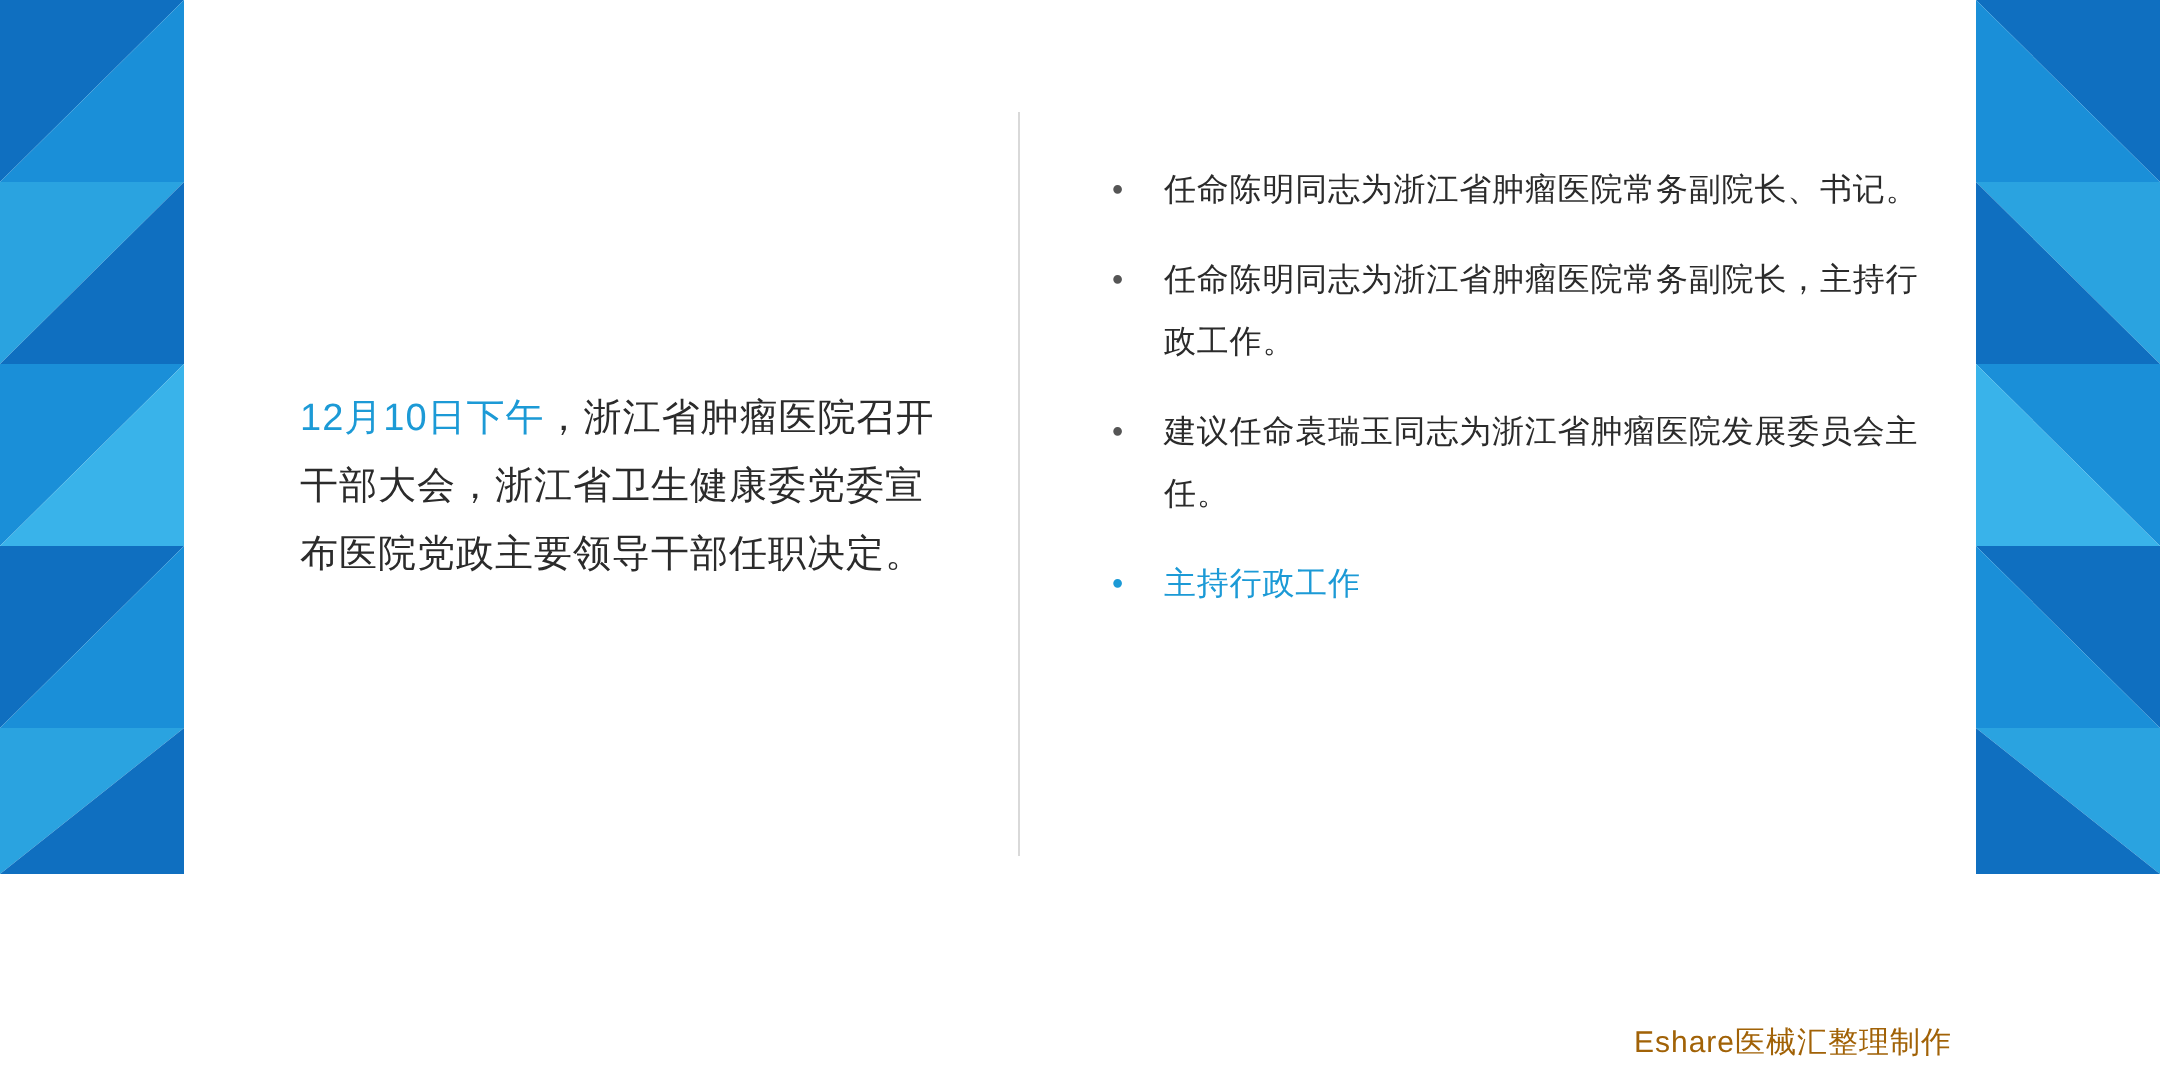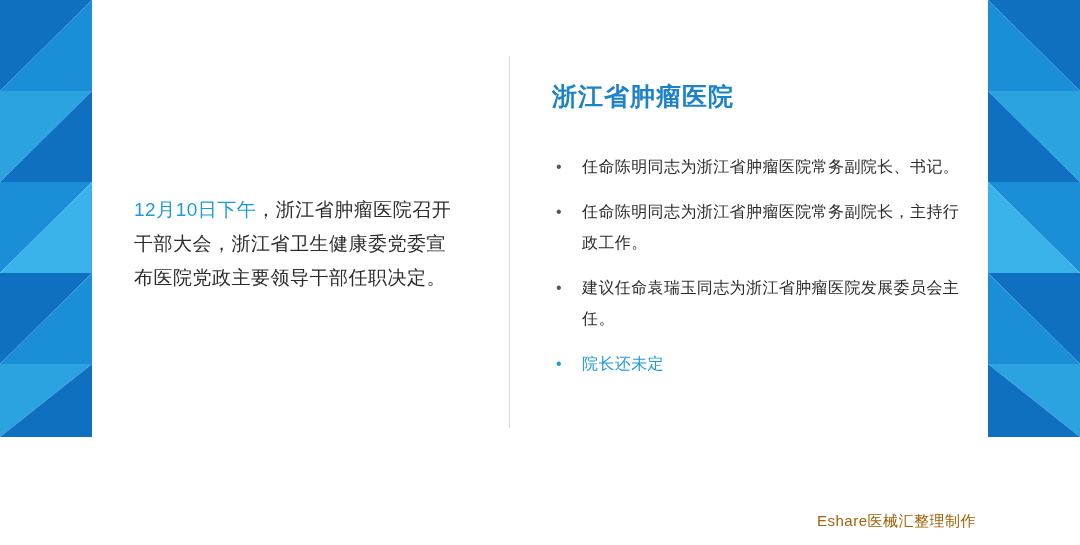--- a/index.html
+++ b/index.html
@@ -27,21 +27,21 @@
     top: 0;
     width: 92px;
     height: 545px;
   }
   .edge.left  { left: 0; }
   .edge.right { right: 0; }
 
   
   .left-text {
     position: absolute;
-    left: 134px;
+    left: 150px;
     top: 193px;
     width: 320px;
     font-size: 19px;
     line-height: 34px;
     color: #2b2b2b;
     letter-spacing: 0.5px;
   }
   .left-text .date {
     color: #1c9ad6;
   }
@@ -151,37 +151,36 @@
     <polygon points="0,364 0,437 92,437" fill="#0f6fc0"></polygon>
   </svg>
 
   <div class="left-text">
     <span class="date">12月10日下午</span><span>，浙江省肿瘤医院召开干部大会，浙江省卫生健康委党委宣布医院党政主要领导干部任职决定。</span>
   </div>
 
   <div class="divider"></div>
 
   <div class="right-col">
-    <h1 class="right-title">浙江省肿瘤医院</h1>
 
     <ul class="bullets">
       <li class="bullet">
         <span class="dot">•</span>
         <span>任命陈明同志为浙江省肿瘤医院常务副院长、书记。</span>
       </li>
       <li class="bullet">
         <span class="dot">•</span>
         <span>任命陈明同志为浙江省肿瘤医院常务副院长，主持行政工作。</span>
       </li>
       <li class="bullet">
         <span class="dot">•</span>
         <span>建议任命袁瑞玉同志为浙江省肿瘤医院发展委员会主任。</span>
       </li>
       <li class="bullet accent">
         <span class="dot">•</span>
-        <span>院长还未定</span>
+        <span>主持行政工作</span>
       </li>
     </ul>
   </div>
 
   <div class="footer">Eshare医械汇整理制作</div>
 
 </div>
 
 </body></html>

